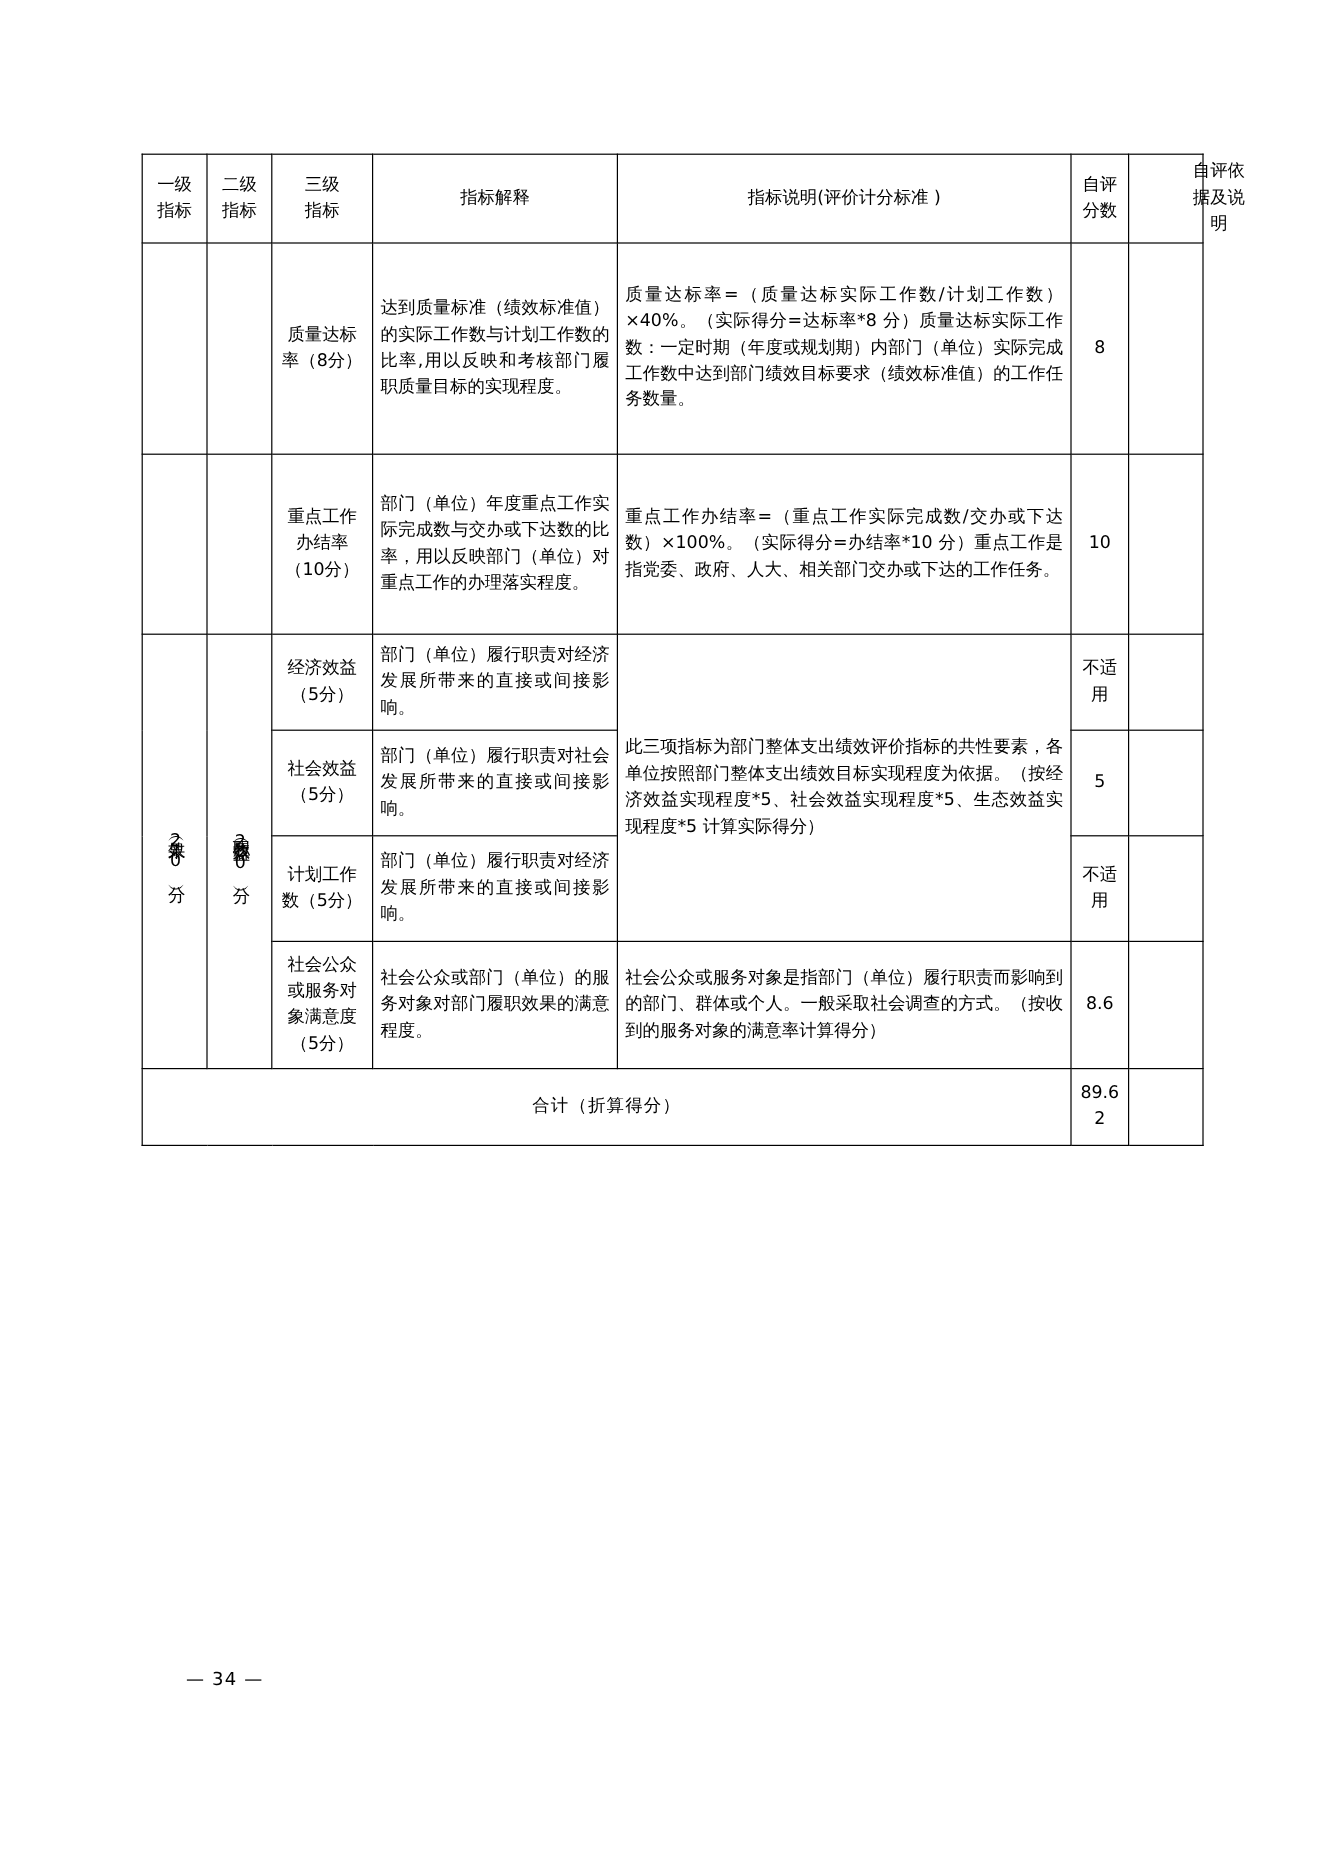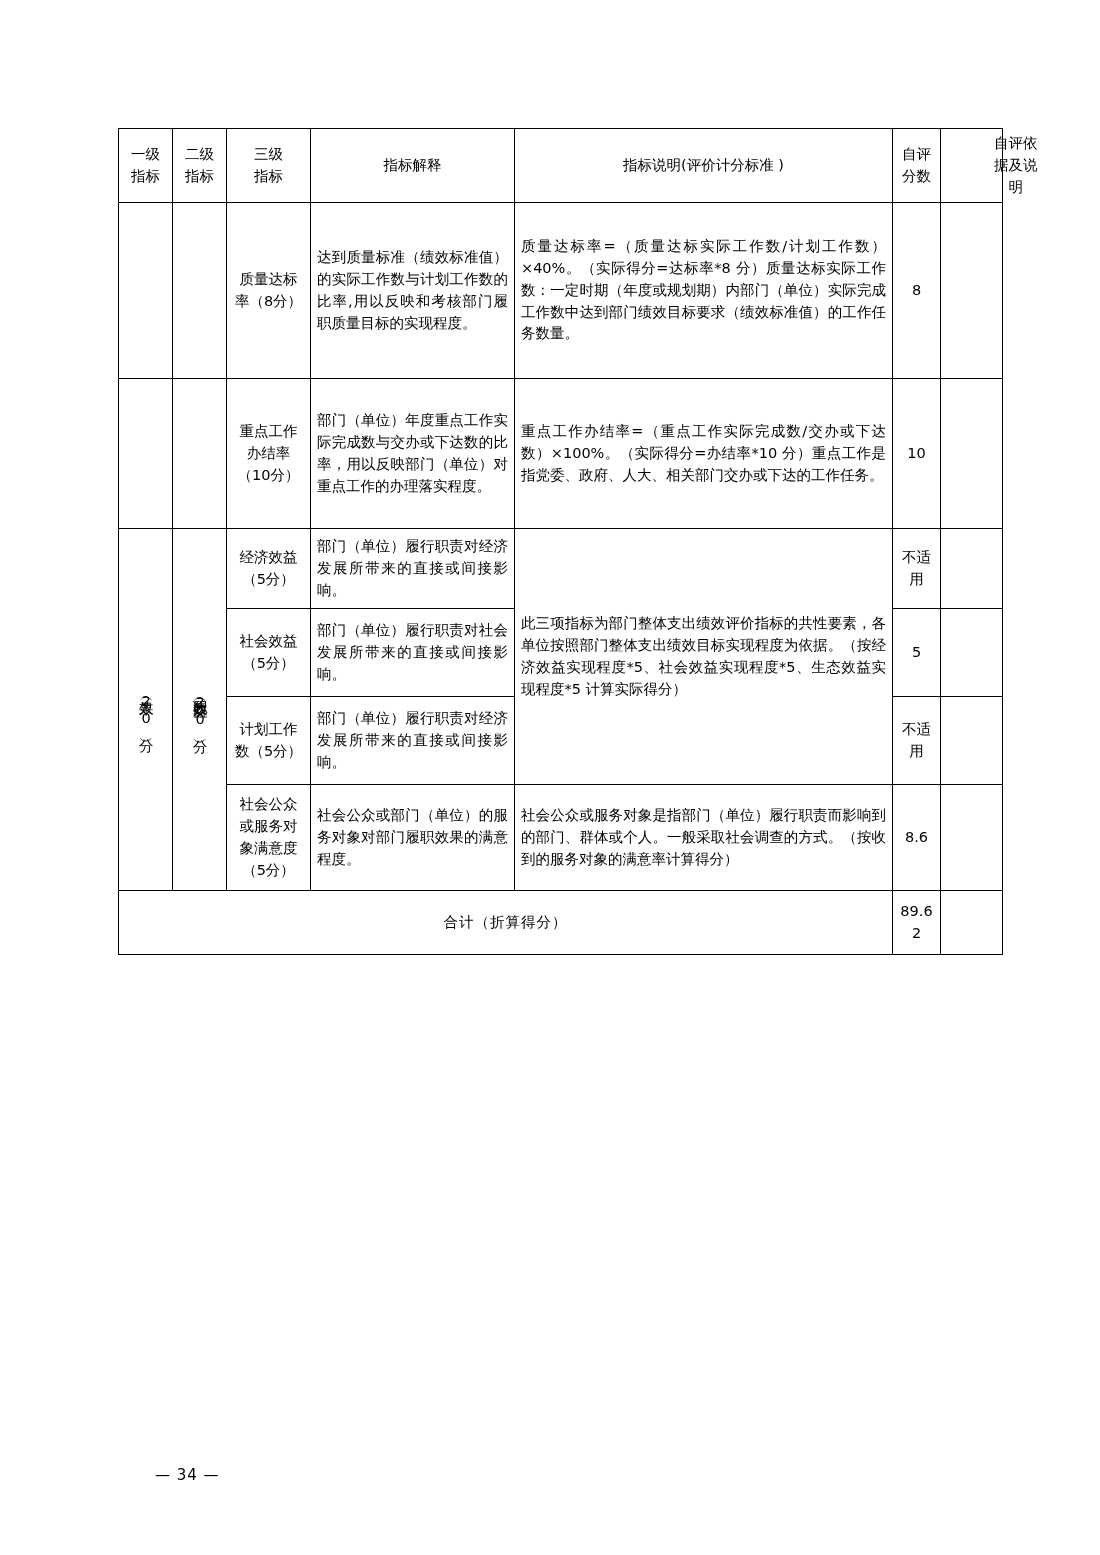--- a/index.html
+++ b/index.html
@@ -94,21 +94,21 @@
     letter-spacing: 1px;
   }
   .total-score {
     text-align: center;
     word-break: break-all;
     line-height: 1.45;
   }
   .pagenum {
     position: absolute;
     left: 155px;
-    top: 1466px;
+    top: 1390px;
     font-size: 15px;
     letter-spacing: 1px;
   }
 </style>
 </head>
 <body>
 
 <div class="page">
 
   <div class="table-wrap">

